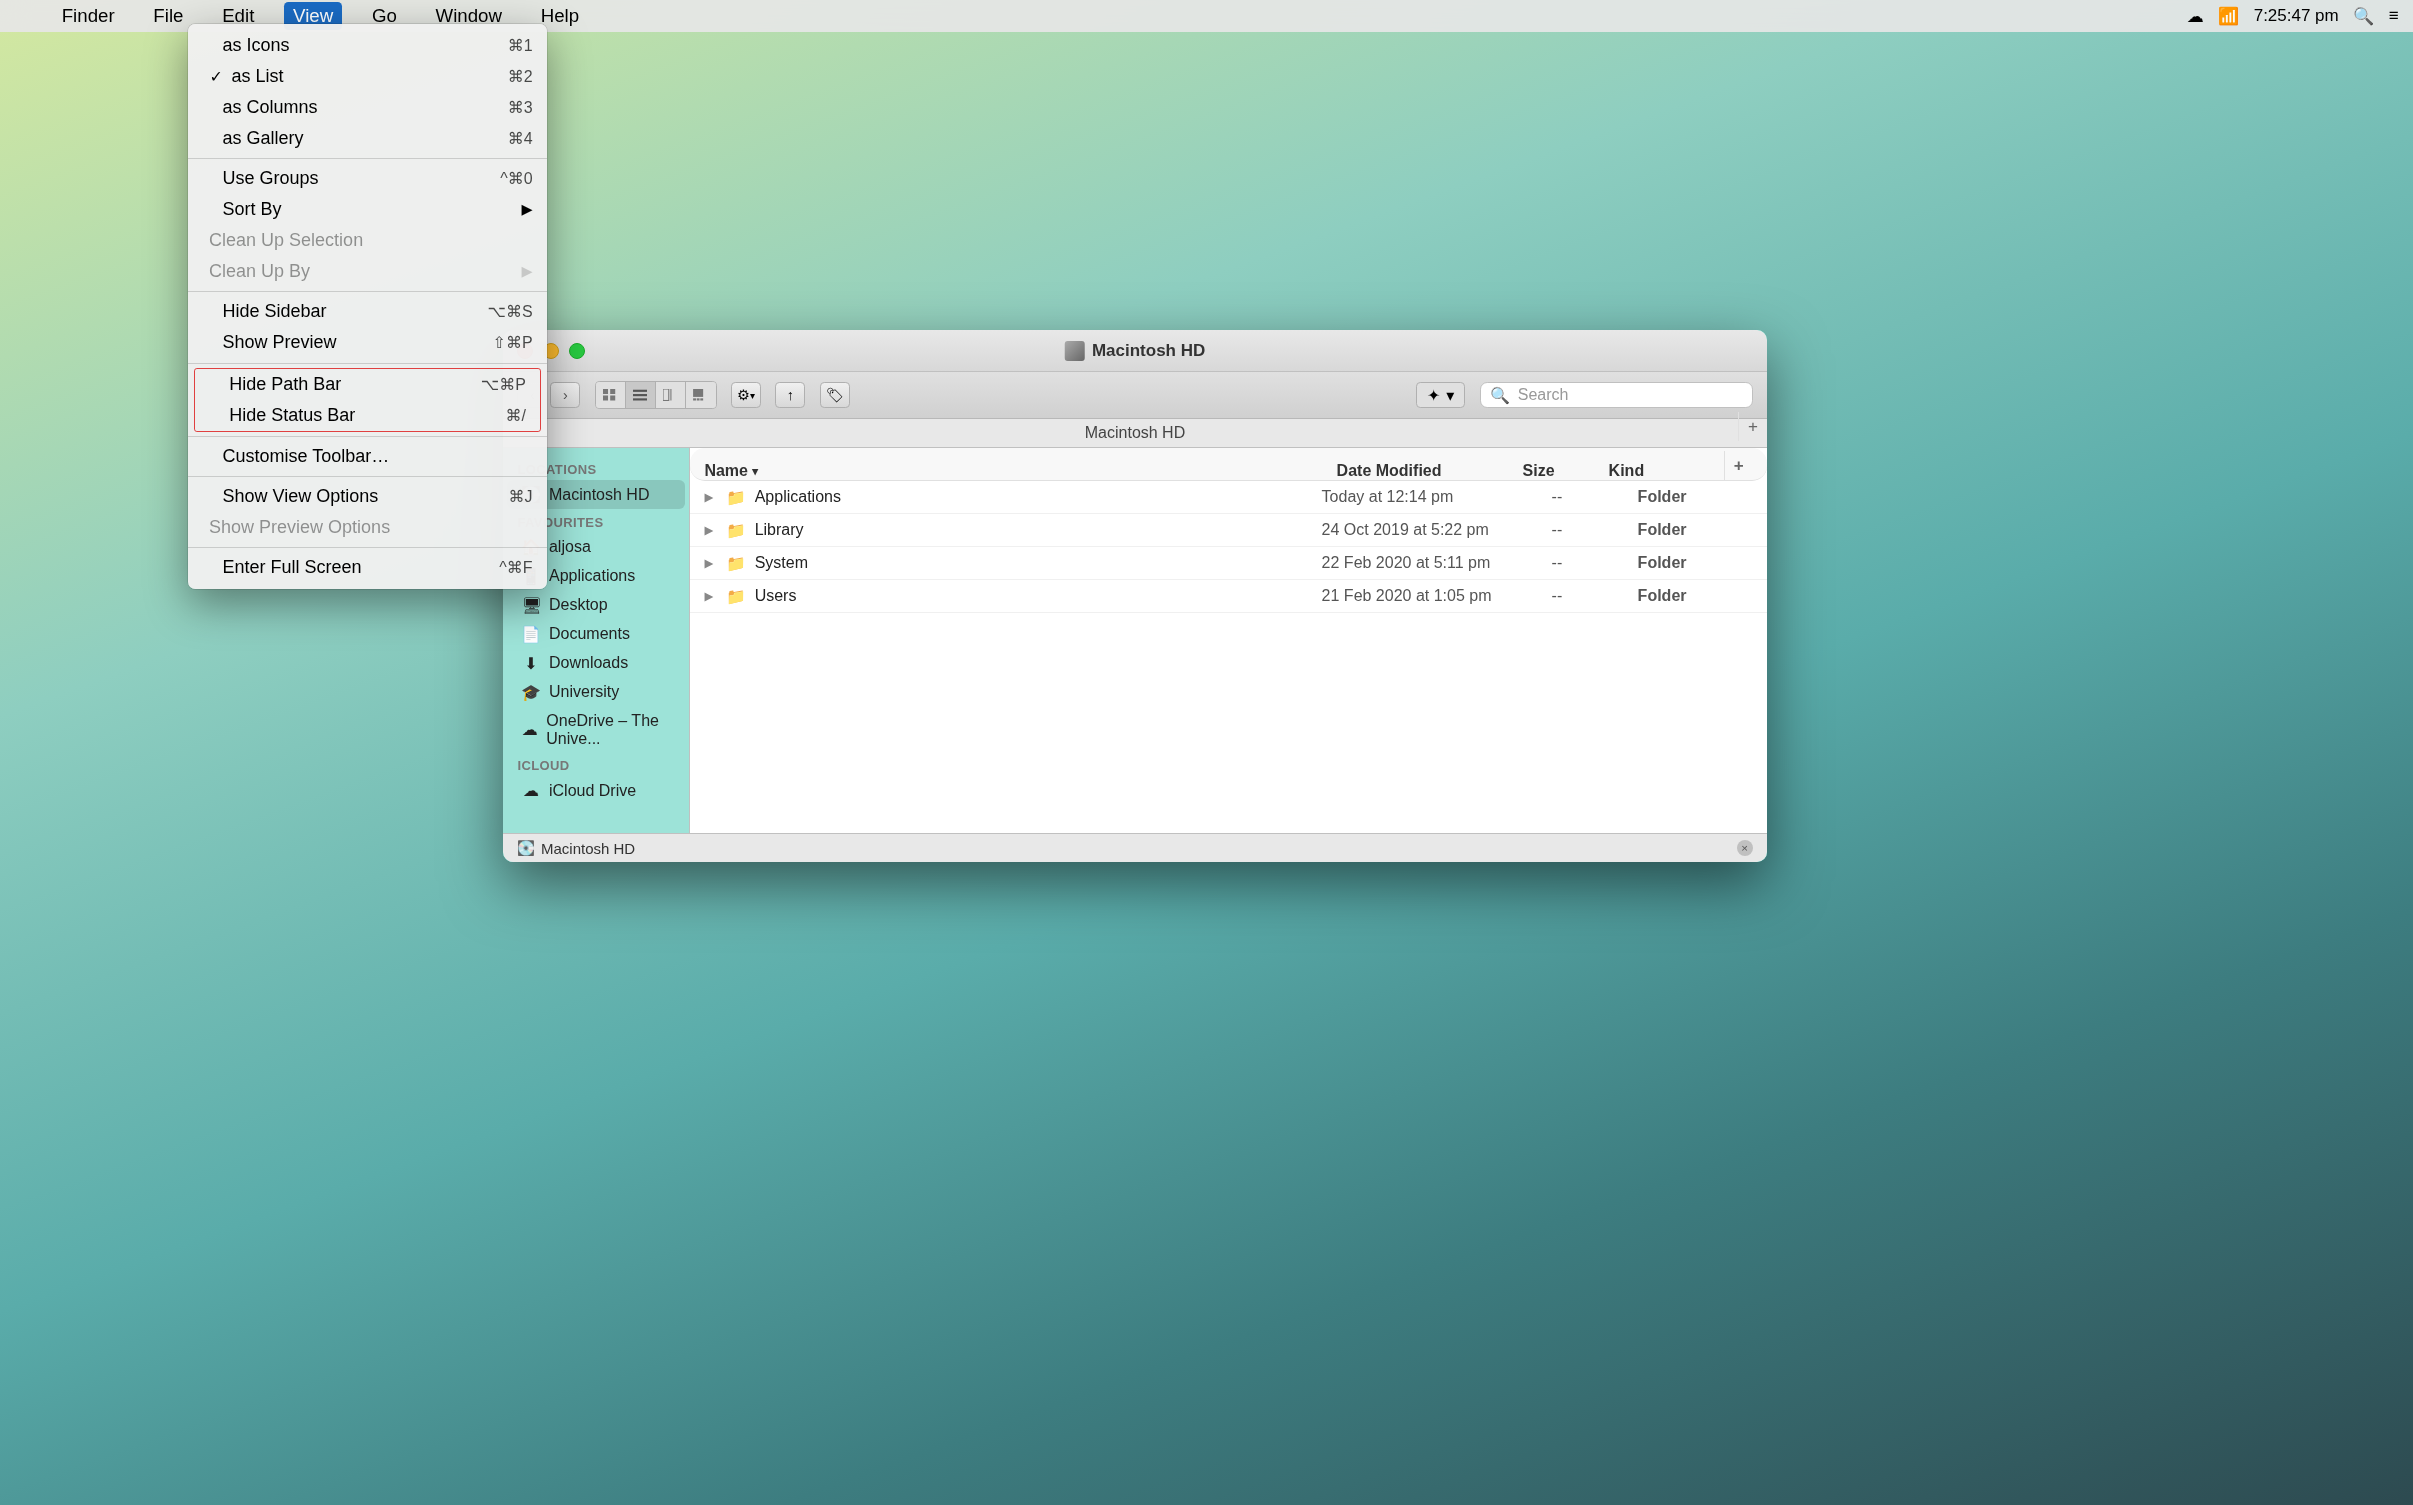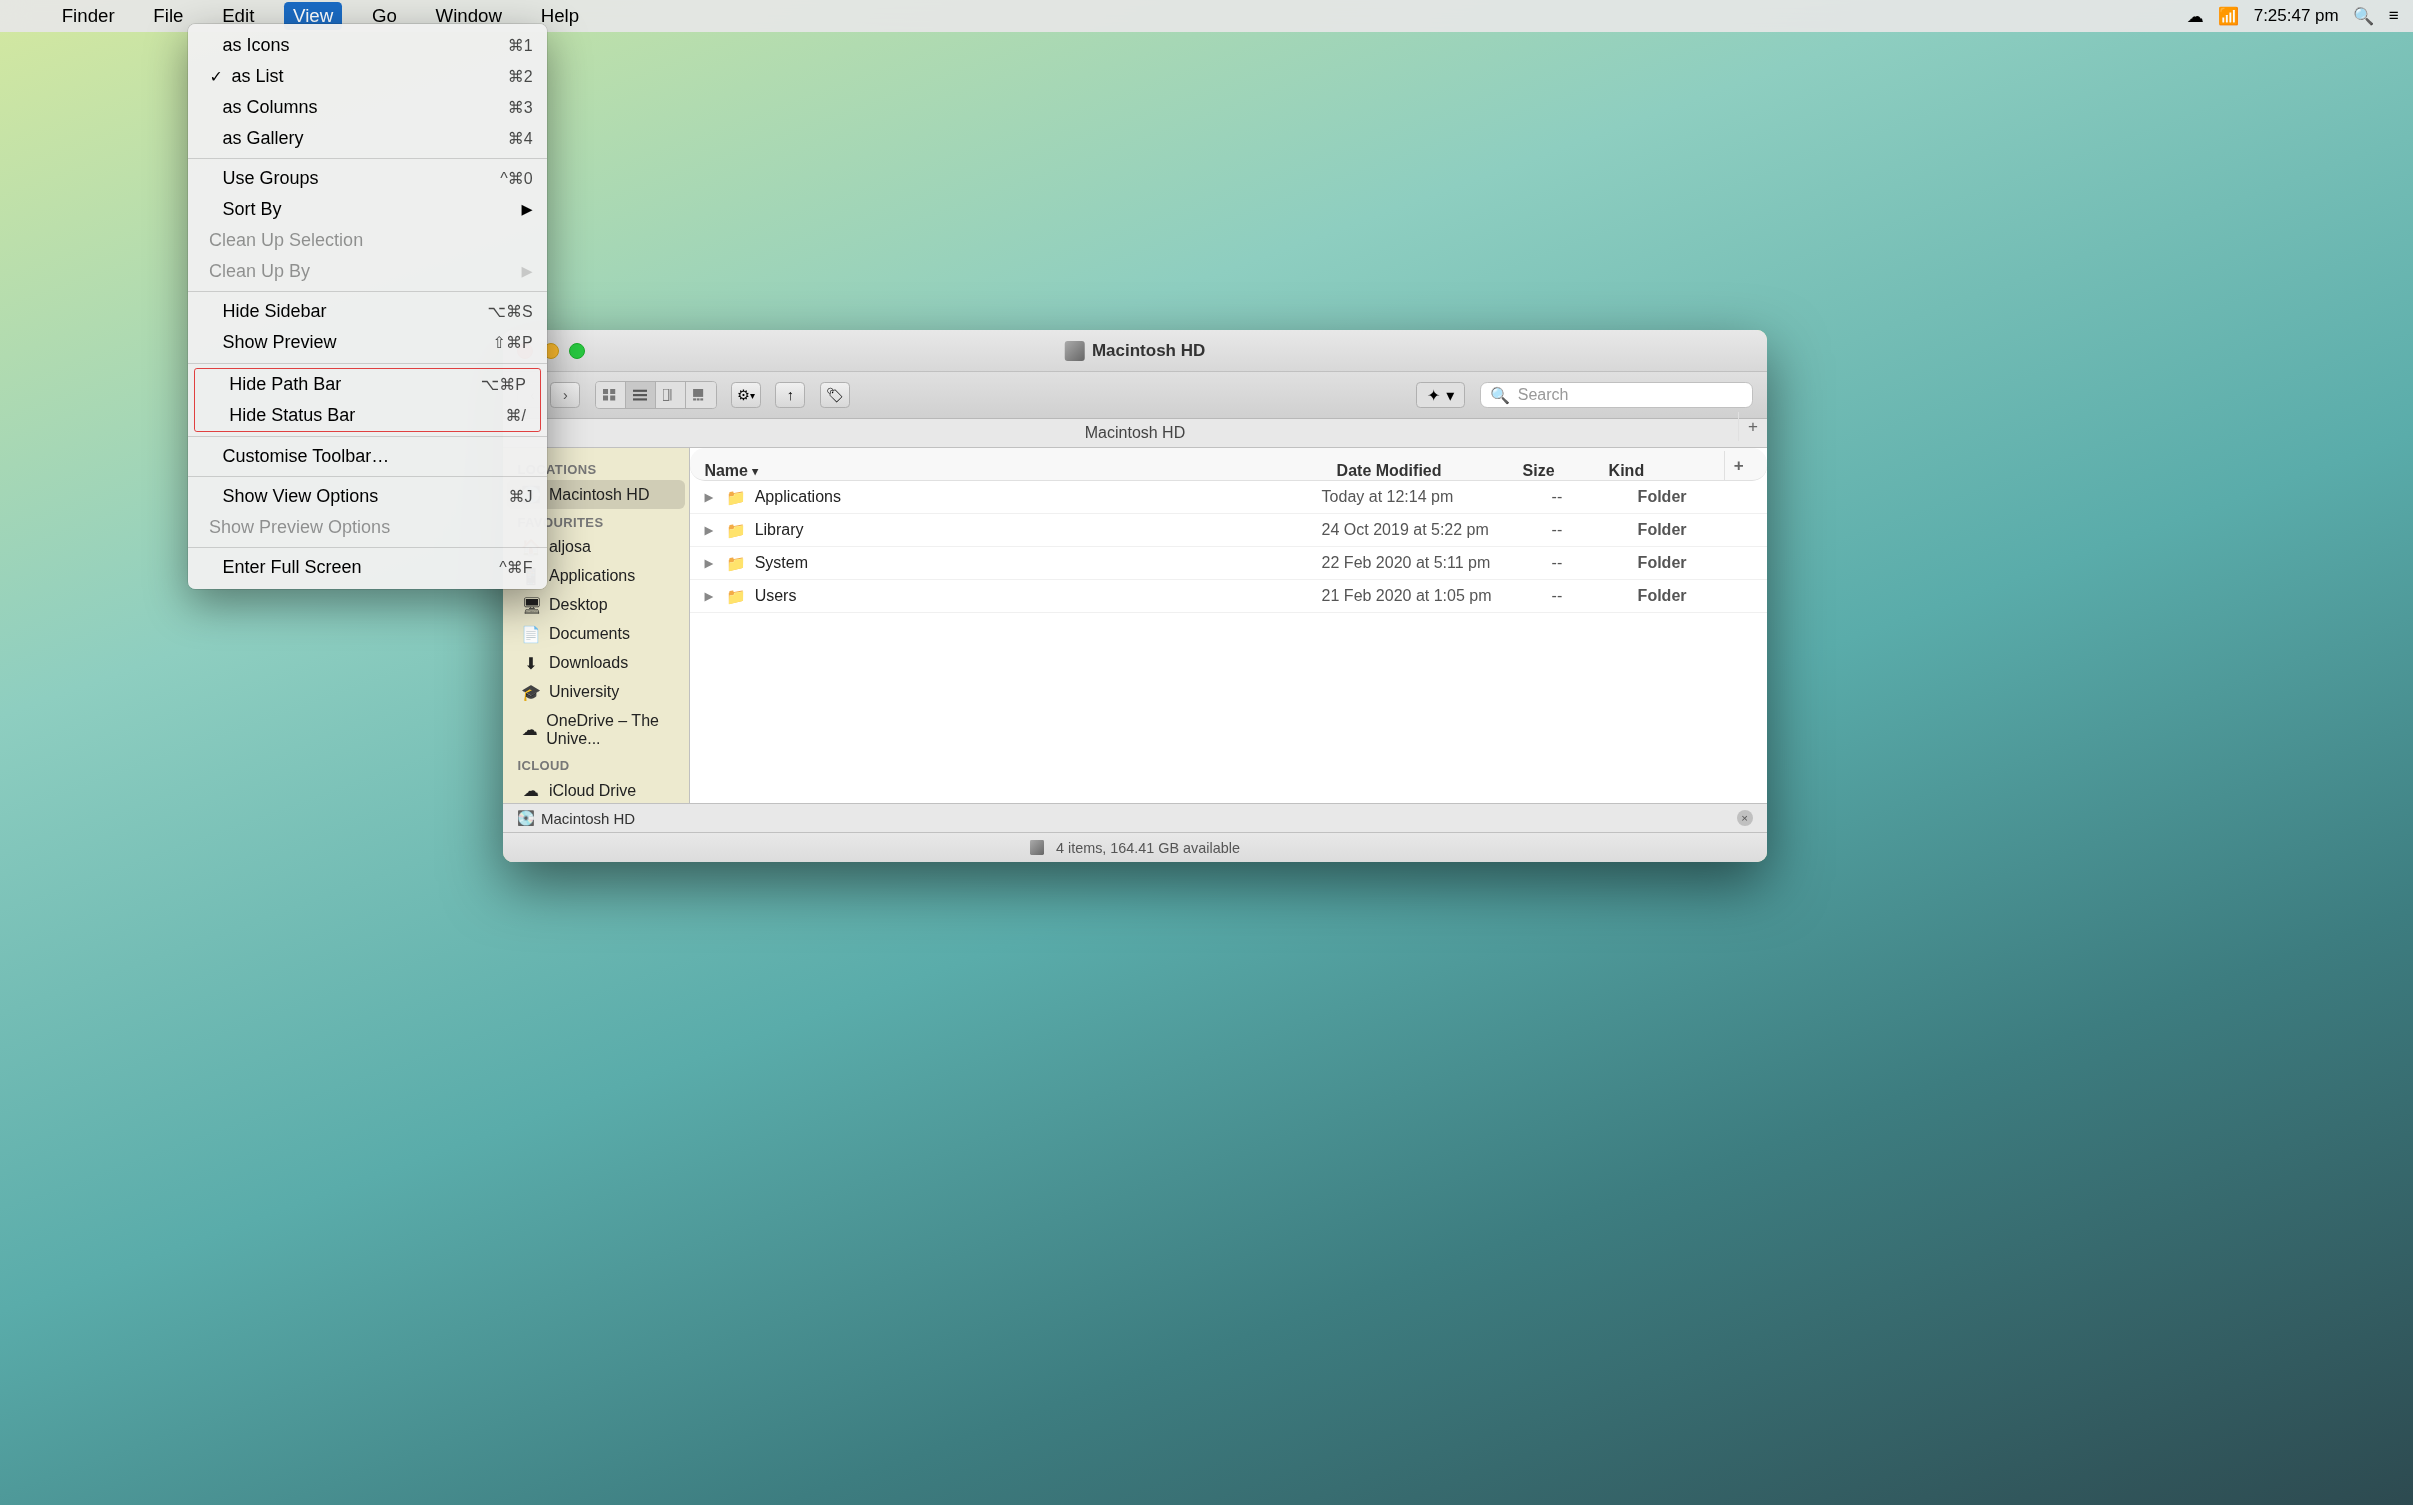--- a/index.html
+++ b/index.html
@@ -84,21 +84,21 @@
     }
     .menu-item.disabled { opacity: 0.4; cursor: default; padding-left: 8px; }
 
     
     .finder-window {
       position: absolute;
       top: 330px;
       left: 503px;
       width: 1264px;
       height: 532px;
-      background: #fef9c3;
+      background: #5eead4;
       border-radius: 10px;
       box-shadow: 0 21.5px 57px rgba(0,0,0,0.5);
       overflow: hidden;
       display: flex;
       flex-direction: column;
     }
     .finder-titlebar {
       height: 42px;
       background: linear-gradient(180deg, #e8e8e8 0%, #d8d8d8 100%);
       display: flex;
@@ -691,19 +691,15 @@
 
     </div>
   </div>
 
   <div class="finder-pathbar">
     <span style="font-size:14.4px">💽</span>
     <span>Macintosh HD</span>
     <div class="close-btn-small" style="margin-left:auto">×</div>
   </div>
 
-  <div class="finder-statusbar">
-    <span class="statusbar-hd-icon"></span>
-    <span>4 items, 164.41 GB available</span>
-  </div>
 
 </div>
 
 
 </body></html>

